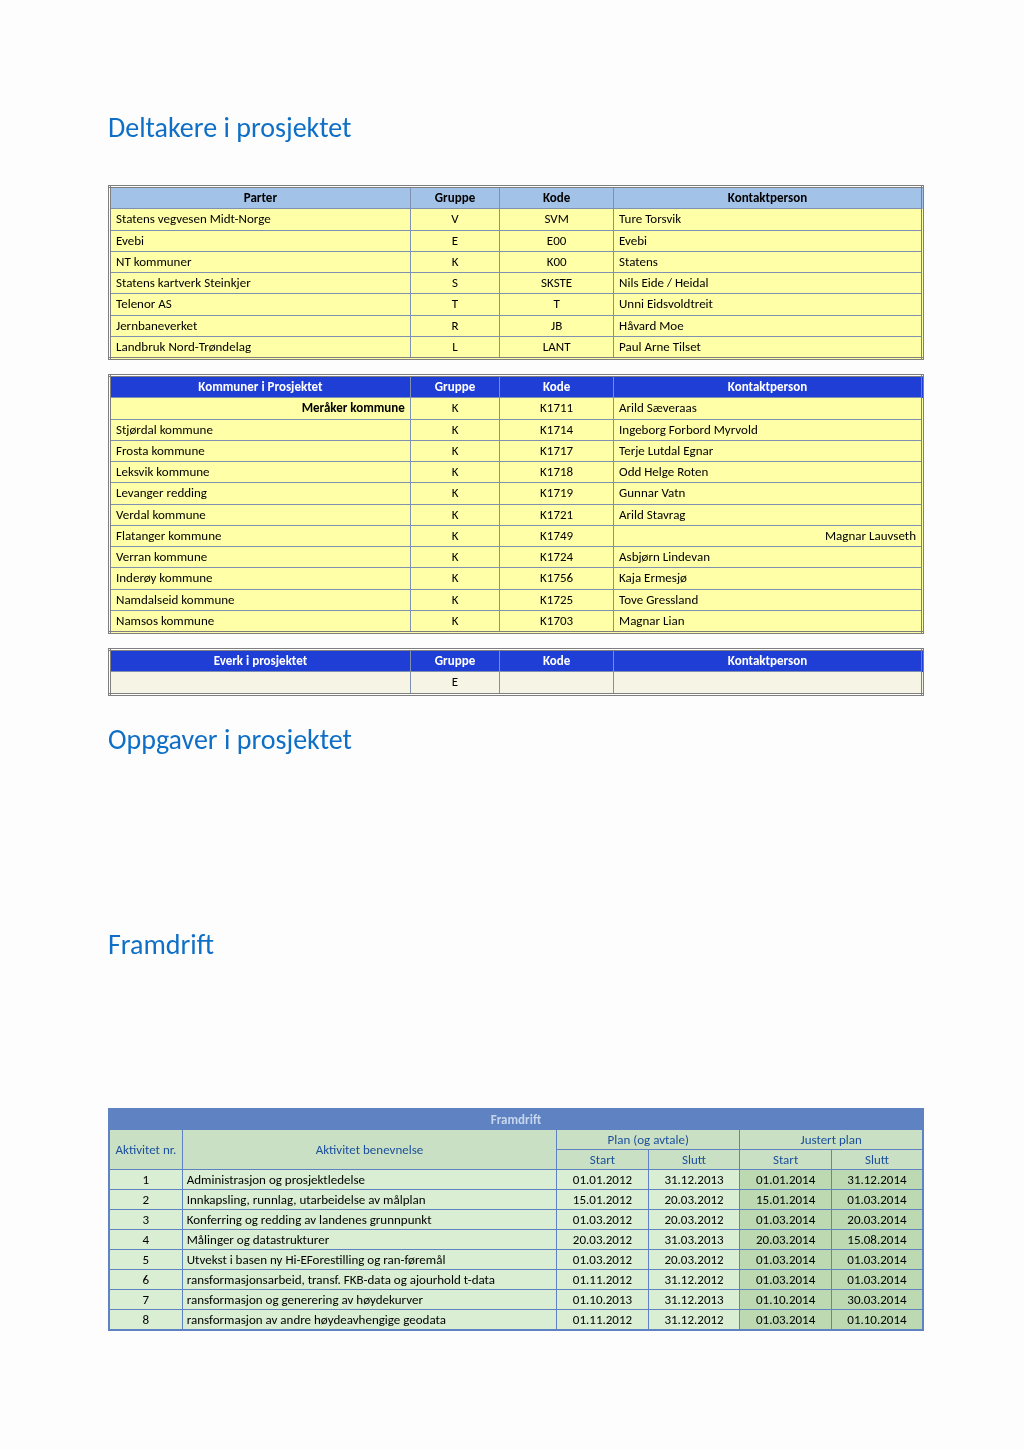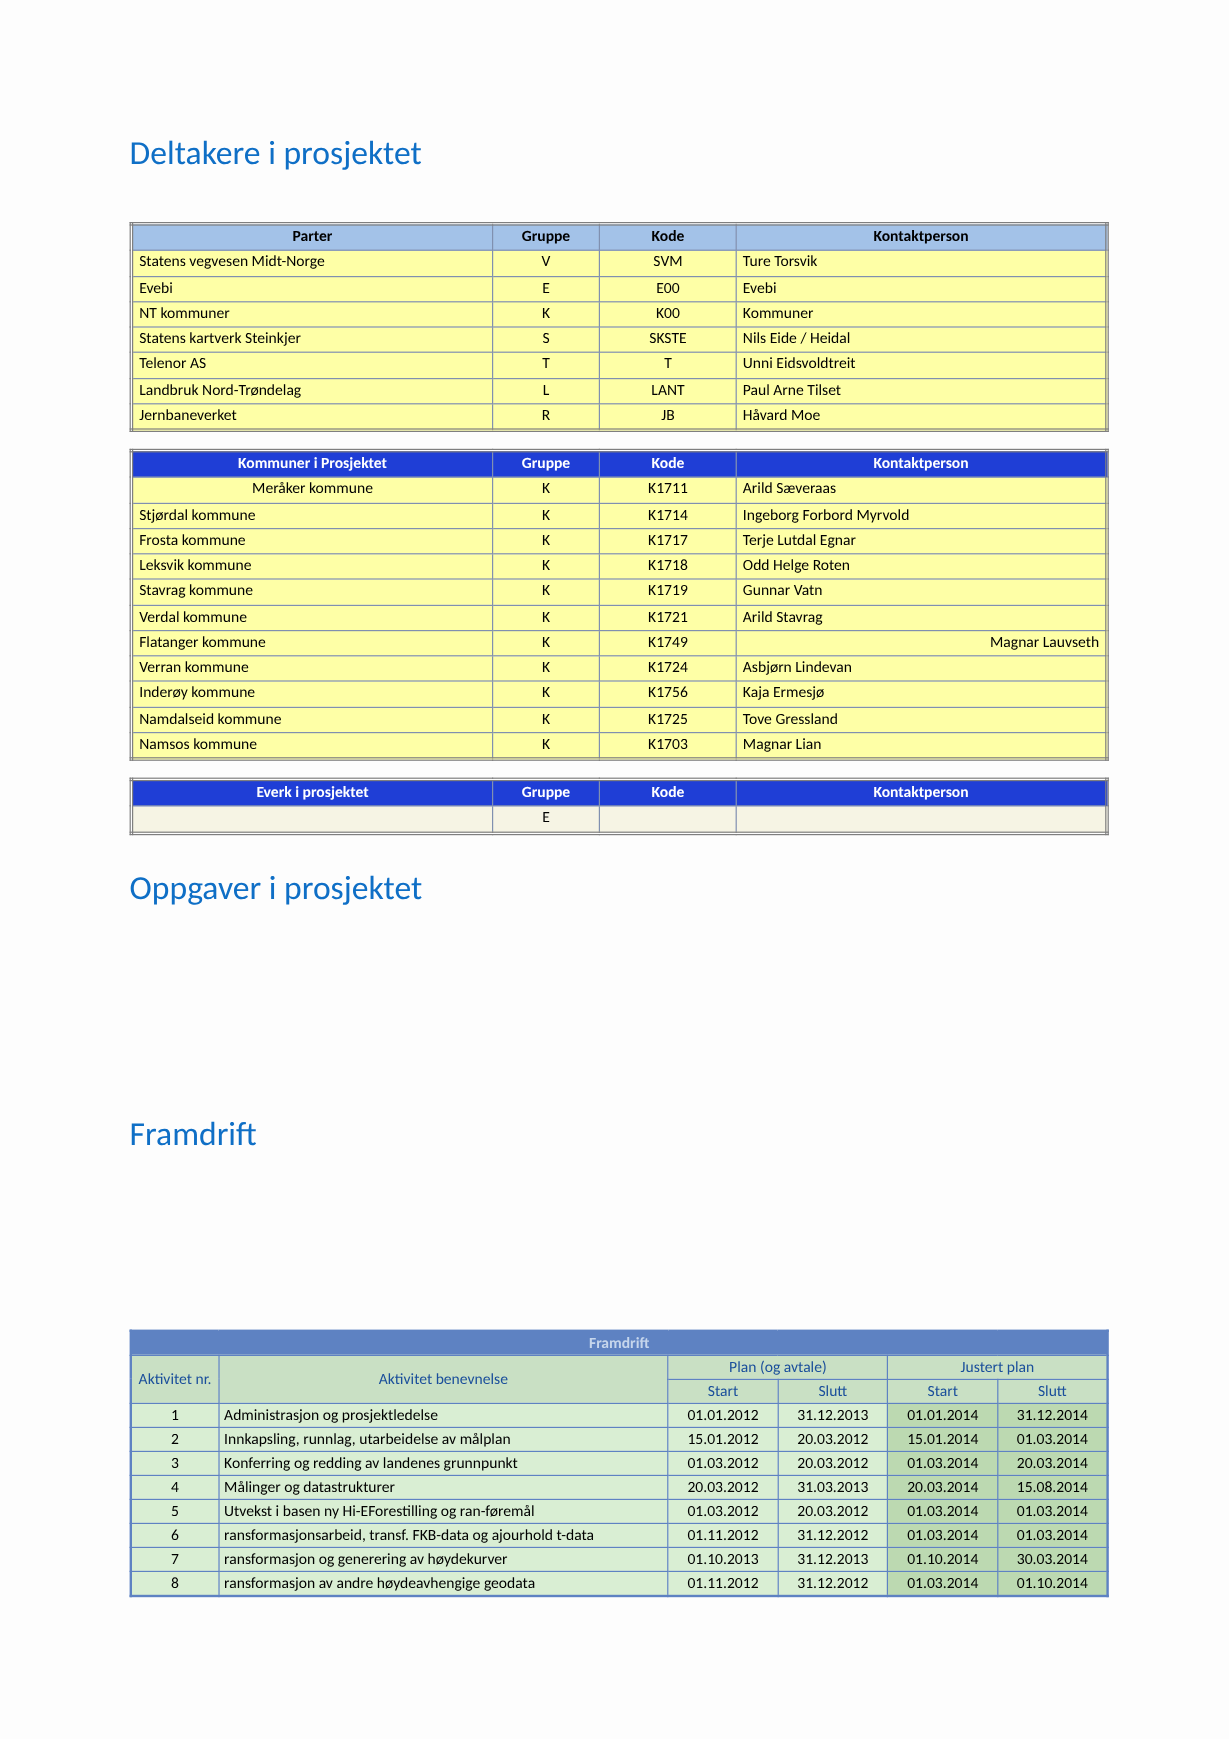--- a/index.html
+++ b/index.html
@@ -108,61 +108,61 @@
         <tr class="row-yellow">
           <td class="col-parter" style="text-align: left;">Evebi</td>
           <td class="col-gruppe" style="text-align: center;">E</td>
           <td class="col-kode" style="text-align: center;">E00</td>
           <td class="col-kontakt" style="text-align: left;">Evebi</td>
         </tr>
         <tr class="row-yellow">
           <td class="col-parter" style="text-align: left;">NT kommuner</td>
           <td class="col-gruppe" style="text-align: center;">K</td>
           <td class="col-kode" style="text-align: center;">K00</td>
-          <td class="col-kontakt" style="text-align: left;">Kommuner</td>
+          <td class="col-kontakt" style="text-align: left;">Statens</td>
         </tr>
         <tr class="row-yellow">
           <td class="col-parter" style="text-align: left;">Statens kartverk Steinkjer</td>
           <td class="col-gruppe" style="text-align: center;">S</td>
           <td class="col-kode" style="text-align: center;">SKSTE</td>
           <td class="col-kontakt" style="text-align: left;">Nils Eide / Heidal</td>
         </tr>
         <tr class="row-yellow">
           <td class="col-parter" style="text-align: left;">Telenor AS</td>
           <td class="col-gruppe" style="text-align: center;">T</td>
           <td class="col-kode" style="text-align: center;">T</td>
           <td class="col-kontakt" style="text-align: left;">Unni Eidsvoldtreit</td>
         </tr>
         <tr class="row-yellow">
+          <td class="col-parter" style="text-align: left;">Jernbaneverket</td>
+          <td class="col-gruppe" style="text-align: center;">R</td>
+          <td class="col-kode" style="text-align: center;">JB</td>
+          <td class="col-kontakt" style="text-align: left;">Håvard Moe</td>
+        </tr>
+        <tr class="row-yellow">
           <td class="col-parter" style="text-align: left;">Landbruk Nord-Trøndelag</td>
           <td class="col-gruppe" style="text-align: center;">L</td>
           <td class="col-kode" style="text-align: center;">LANT</td>
           <td class="col-kontakt" style="text-align: left;">Paul Arne Tilset</td>
-        </tr>
-        <tr class="row-yellow">
-          <td class="col-parter" style="text-align: left;">Jernbaneverket</td>
-          <td class="col-gruppe" style="text-align: center;">R</td>
-          <td class="col-kode" style="text-align: center;">JB</td>
-          <td class="col-kontakt" style="text-align: left;">Håvard Moe</td>
         </tr>
       </tbody>
   </table>
 
   <table class="data">
     <tbody>
         <tr class="hdr-deepblue">
       <th class="col-parter">Kommuner i Prosjektet</th>
       <th class="col-gruppe">Gruppe</th>
       <th class="col-kode">Kode</th>
       <th class="col-kontakt">Kontaktperson</th>
     </tr>
     </tbody>
       <tbody id="t2body">
         <tr class="row-yellow">
-          <td class="col-parter" style="text-align: center;">Meråker kommune</td>
+          <td class="col-parter" style="text-align: right; font-weight: bold;">Meråker kommune</td>
           <td class="col-gruppe" style="text-align: center;">K</td>
           <td class="col-kode" style="text-align: center;">K1711</td>
           <td class="col-kontakt" style="text-align: left;">Arild Sæveraas</td>
         </tr>
         <tr class="row-yellow">
           <td class="col-parter" style="text-align: left;">Stjørdal kommune</td>
           <td class="col-gruppe" style="text-align: center;">K</td>
           <td class="col-kode" style="text-align: center;">K1714</td>
           <td class="col-kontakt" style="text-align: left;">Ingeborg Forbord Myrvold</td>
         </tr>
@@ -172,21 +172,21 @@
           <td class="col-kode" style="text-align: center;">K1717</td>
           <td class="col-kontakt" style="text-align: left;">Terje Lutdal Egnar</td>
         </tr>
         <tr class="row-yellow">
           <td class="col-parter" style="text-align: left;">Leksvik kommune</td>
           <td class="col-gruppe" style="text-align: center;">K</td>
           <td class="col-kode" style="text-align: center;">K1718</td>
           <td class="col-kontakt" style="text-align: left;">Odd Helge Roten</td>
         </tr>
         <tr class="row-yellow">
-          <td class="col-parter" style="text-align: left;">Stavrag kommune</td>
+          <td class="col-parter" style="text-align: left;">Levanger redding</td>
           <td class="col-gruppe" style="text-align: center;">K</td>
           <td class="col-kode" style="text-align: center;">K1719</td>
           <td class="col-kontakt" style="text-align: left;">Gunnar Vatn</td>
         </tr>
         <tr class="row-yellow">
           <td class="col-parter" style="text-align: left;">Verdal kommune</td>
           <td class="col-gruppe" style="text-align: center;">K</td>
           <td class="col-kode" style="text-align: center;">K1721</td>
           <td class="col-kontakt" style="text-align: left;">Arild Stavrag</td>
         </tr>

